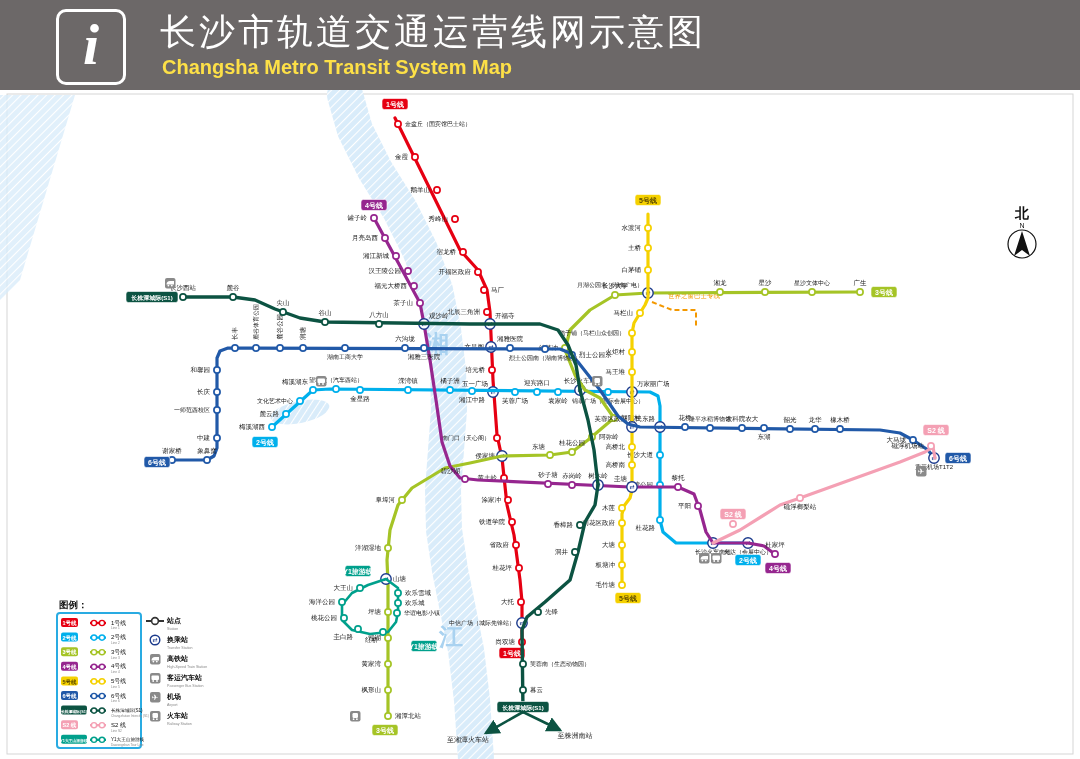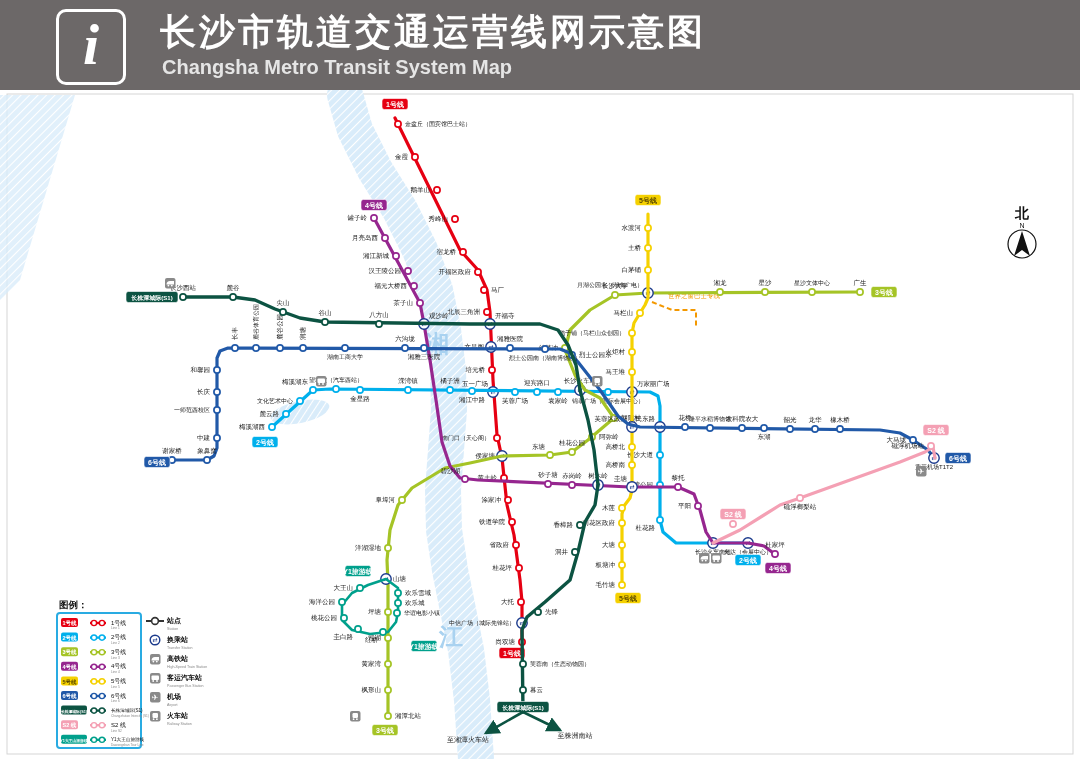--- a/index.html
+++ b/index.html
@@ -1,22 +1,22 @@
 <!DOCTYPE html>
 <html><head>
 <meta charset="utf-8">
 <style>
   html,body{margin:0;padding:0;background:#fff;width:1080px;height:759px;overflow:hidden;
     font-family:"Liberation Sans","DejaVu Sans",sans-serif;}
   .header{position:absolute;left:0;top:0;width:1080px;height:90px;background:#6c6868;}
   .info-badge{position:absolute;left:56px;top:9px;width:64px;height:70px;border:3px solid #fff;
     border-radius:10px;color:#fff;text-align:center;font-family:"Liberation Serif","DejaVu Serif",serif;
     font-weight:bold;font-style:italic;font-size:58px;line-height:66px;}
-  .title-zh{position:absolute;left:160px;top:8px;color:#fff;font-size:36px;font-weight:bold;letter-spacing:3px;}
-  .title-en{position:absolute;left:162px;top:56px;color:#e5e5e5;font-size:20px;font-weight:bold;}
+  .title-zh{position:absolute;left:160px;top:8px;color:#fff;font-size:36px;font-weight:normal;letter-spacing:3px;}
+  .title-en{position:absolute;left:162px;top:56px;color:#fde047;font-size:20px;font-weight:bold;}
   #map{position:absolute;left:0;top:90px;}
   text{font-family:"Liberation Sans","DejaVu Sans",sans-serif;}
 </style>
 </head>
 <body>
 
 <div class="header">
   <div class="info-badge">i</div>
   <div class="title-zh">长沙市轨道交通运营线网示意图</div>
   <div class="title-en">Changsha Metro Transit System Map</div>

